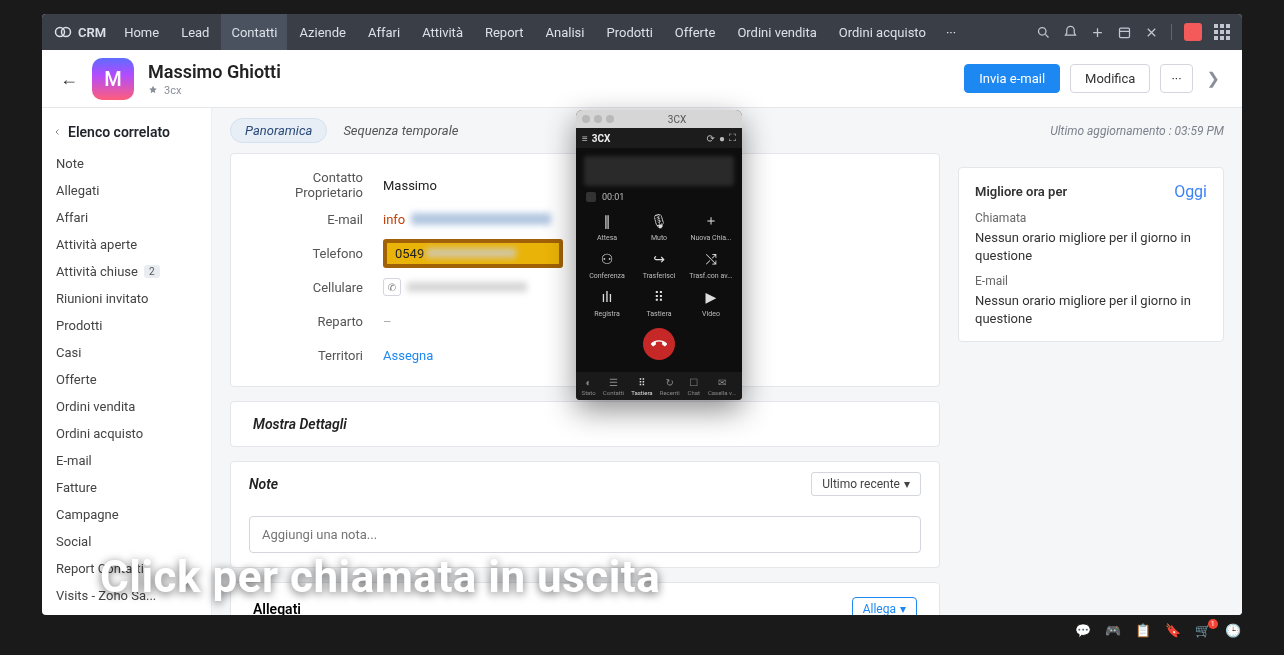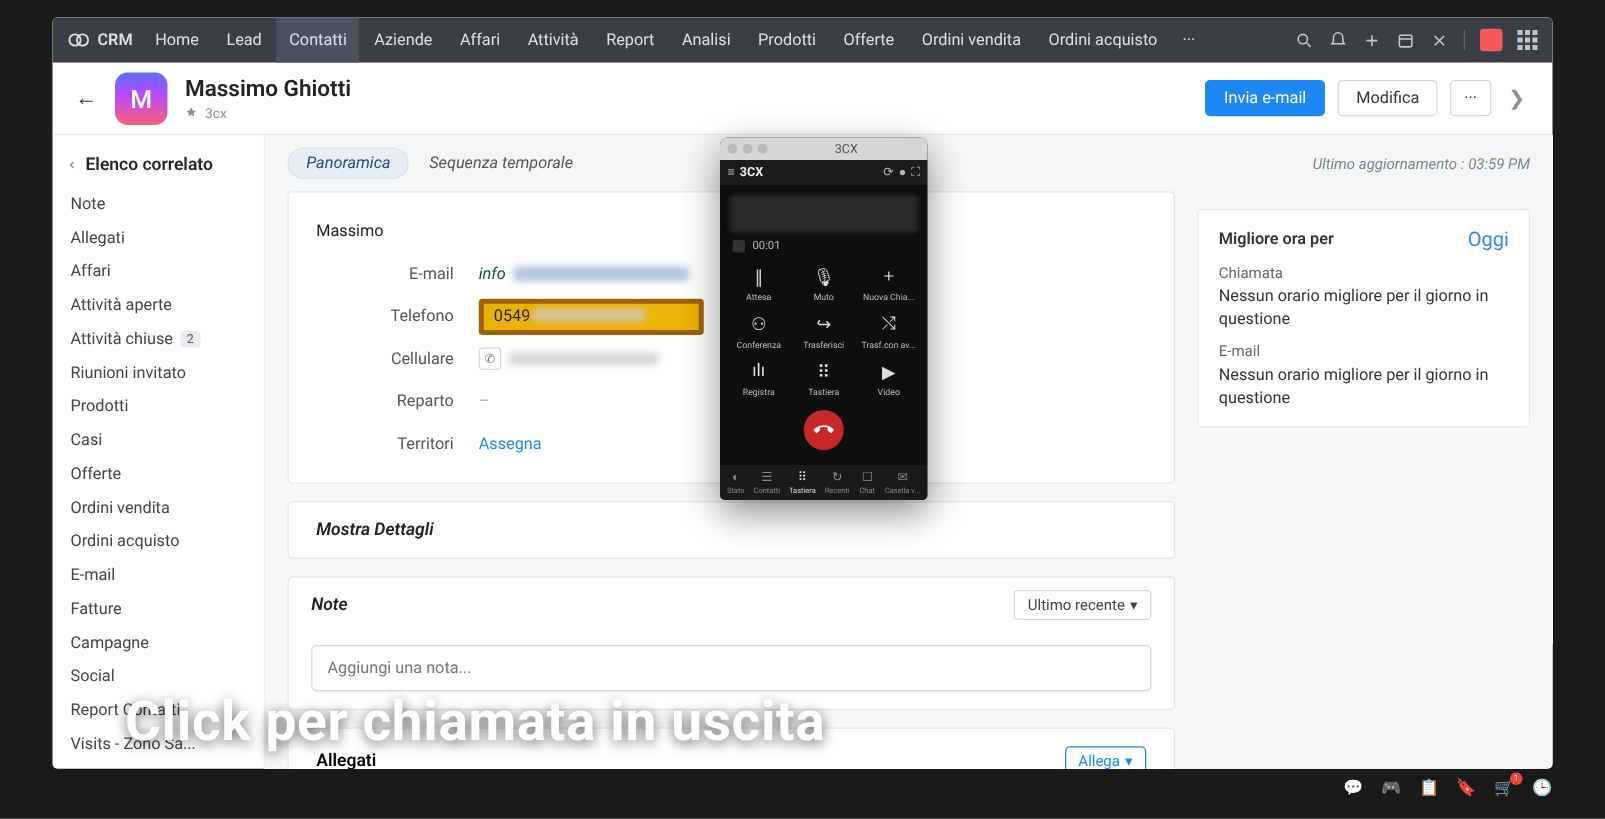--- a/index.html
+++ b/index.html
@@ -46,21 +46,21 @@
 .tabs-row { display:flex; align-items:center; padding:10px 18px; gap:16px;font-style:italic; }
 .pill-tab { background:#e8eef6; border:1px solid #d6e1ef; border-radius:14px; padding:4px 14px; font-size:13px; color:#2a4a78; cursor:pointer; }
 .txt-tab { font-size:13px; color:#555; cursor:pointer; }
 .last-upd { margin-left:auto; font-size:12px; color:#7c828d; }
 
 .panel { background:#fff; border:1px solid #e4e6ea; border-radius:4px; margin:0 18px 14px; }
 .panel .panel-body { padding:14px 22px; }
 .field-row { display:flex; align-items:center; min-height:34px; font-size:13px; }
 .field-label { width:130px; text-align:right; color:#555; padding-right:20px; }
 .field-val { color:#222; display:flex; align-items:center; gap:6px; }
-.field-val.link { color:#14532d;font-style:italic; }
+.field-val.link { color:#c2410c; }
 .field-val.muted { color:#aaa; }
 .field-val.assign { color:#1e88f2; cursor:pointer; }
 .field-val .boxed { border:4px solid #a16207; border-radius:3px; padding:3px 8px; min-width:180px; background:#eab308; }
 .field-val .phone-ico { width:18px; height:18px; border:1px solid #d3d6dc; border-radius:3px; display:flex; align-items:center; justify-content:center; color:#777; font-size:10px; }
 .blurred { filter: blur(3px); opacity: .8; }
 
 .section-header { font-weight:600; font-size:14px; padding:14px 22px; color:#222; }
 .panel.section .section-header { border-bottom:0;font-style:italic; }
 .note-header-row { display:flex; align-items:center; justify-content:space-between; padding:0 18px 10px; }
 .note-sort { border:1px solid #d3d6dc; border-radius:3px; background:#fff; font-size:12px; color:#444; padding:4px 10px; cursor:pointer; display:flex; align-items:center; gap:4px; }
@@ -278,20 +278,21 @@
             <div class="pill-tab">Panoramica</div>
             <div class="txt-tab">Sequenza temporale</div>
             <div class="last-upd">Ultimo aggiornamento : 03:59 PM</div>
           </div>
 
           <div style="display:flex; gap:0;">
             <div style="flex:1;">
               <div class="panel">
                 <div class="panel-body">
                   <div class="field-row">
+                    <div class="field-label">Contatto Proprietario</div>
                     <div class="field-val">Massimo</div>
                   </div>
                   <div class="field-row">
                     <div class="field-label">E-mail</div>
                     <div class="field-val link">
                         <span>info</span>
                         <span class="blurred" style="display:inline-block;width:140px;height:12px;background:#9fb9d9;border-radius:2px;"></span>
                       </div>
                   </div>
                   <div class="field-row">

